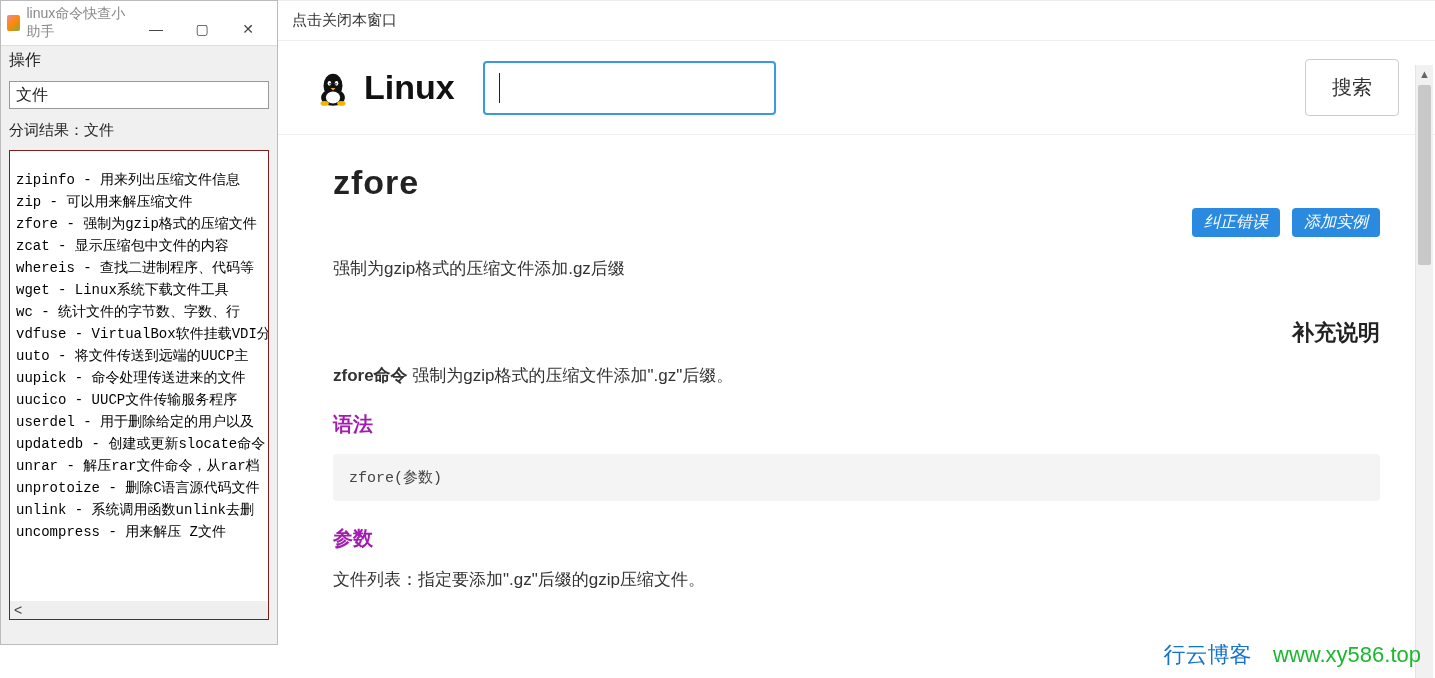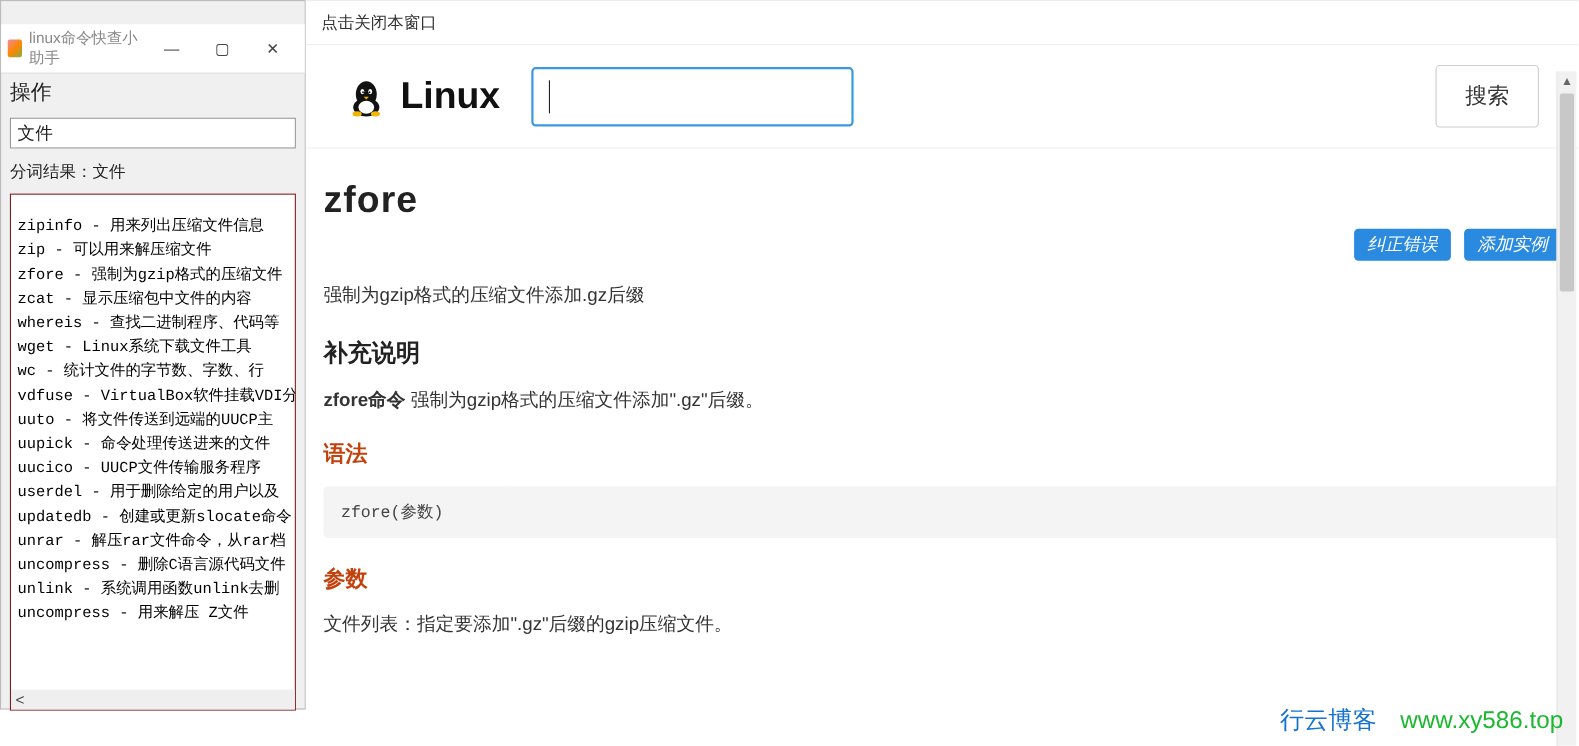--- a/index.html
+++ b/index.html
@@ -16,42 +16,41 @@
       position: absolute;
       left: 0;
       top: 0;
       width: 278px;
       height: 645px;
       background: #f0f0f0;
       border: 1px solid #bbb;
     }
     .titlebar {
       display: flex;
-      align-items: center;
+      align-items: flex-end;
       justify-content: space-between;
       padding: 4px 6px;
       font-size: 14px;
       color: #888;
       background: #fff;
       border-bottom: 1px solid #ddd;
-      margin-top: 21px;
     }
     .titlebar-left { display: flex; align-items: center; gap: 6px; }
     .titlebar-icon {
       width: 16px; height: 16px; background: linear-gradient(135deg,#e8a,#f80,#8a4);
       border-radius: 2px;
     }
     .titlebar-controls { display: flex; gap: 0; }
     .tbtn {
       width: 46px; height: 24px; display: flex; align-items: center; justify-content: center;
       font-size: 14px; color: #444;
     }
     .menubar {
       padding: 4px 8px;
-      font-size: 19px;
+      font-size: 16px;
       color: #222;
     }
     .search-input-wrap {
       padding: 6px 8px;
     }
     .search-input {
       width: 100%;
       height: 28px;
       padding: 2px 6px;
       border: 1px solid #999;
@@ -136,21 +135,21 @@
     .search-button {
       height: 57px;
       padding: 0 26px;
       border: 1px solid #ccc;
       border-radius: 4px;
       background: #fff;
       font-size: 20px;
       color: #333;
     }
     .content {
-      padding: 28px 16px 0;
+      padding: 28px 55px 0;
     }
     .cmd-title {
       font-size: 34px;
       font-weight: 700;
       letter-spacing: 1px;
       color: #222;
     }
     .action-row {
       display: flex;
       justify-content: flex-end;
@@ -166,28 +165,29 @@
       font-style: italic;
     }
     .desc {
       margin-top: 20px;
       font-size: 17px;
       color: #333;
     }
     .h2 {
       font-size: 22px;
       font-weight: 700;
-      margin-top: 26px;
-      color: #222;
+      margin-top: 38px;
+      color: #222;
+      text-align: right;
     }
     .h3 {
       font-size: 20px;
       font-weight: 600;
       margin-top: 24px;
-      color: #c2410c;
+      color: #a21caf;
     }
     .para {
       margin-top: 16px;
       font-size: 17px;
       color: #333;
     }
     .para b { font-weight: 700; }
     .code-block {
       margin-top: 16px;
       background: #f4f4f4;
@@ -263,21 +263,21 @@
         <div class="row">whereis - 查找二进制程序、代码等</div>
         <div class="row">wget - Linux系统下载文件工具</div>
         <div class="row">wc - 统计文件的字节数、字数、行</div>
         <div class="row">vdfuse - VirtualBox软件挂载VDI分</div>
         <div class="row">uuto - 将文件传送到远端的UUCP主</div>
         <div class="row">uupick - 命令处理传送进来的文件</div>
         <div class="row">uucico - UUCP文件传输服务程序</div>
         <div class="row">userdel - 用于删除给定的用户以及</div>
         <div class="row">updatedb - 创建或更新slocate命令</div>
         <div class="row">unrar - 解压rar文件命令，从rar档</div>
-        <div class="row">uncompress - 删除C语言源代码文件</div>
+        <div class="row">unprotoize - 删除C语言源代码文件</div>
         <div class="row">unlink - 系统调用函数unlink去删</div>
         <div class="row">uncompress - 用来解压 Z文件</div>
       </div>
     <div class="hscroll">
       <span class="hscroll-left">&lt;</span>
     </div>
   </div>
 </div>
 
 <div class="main-area">

